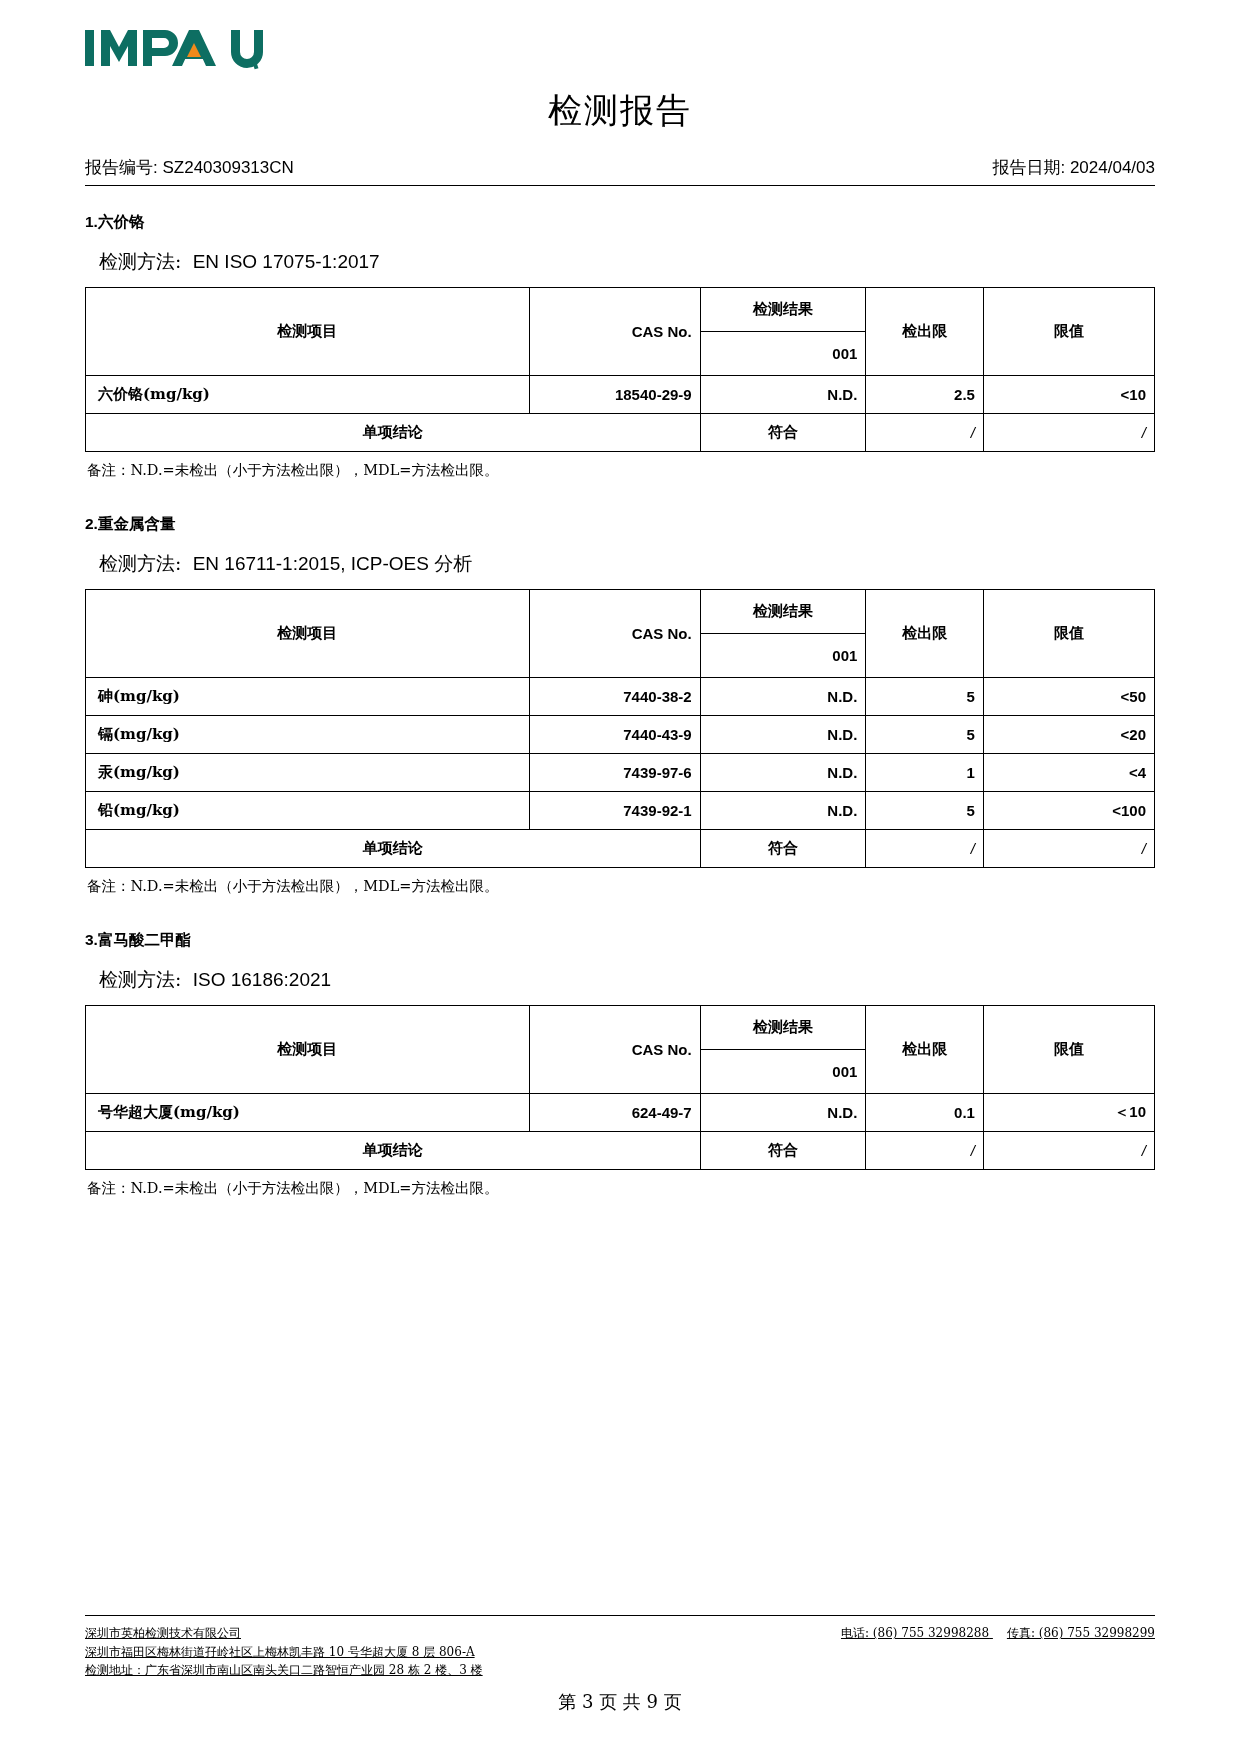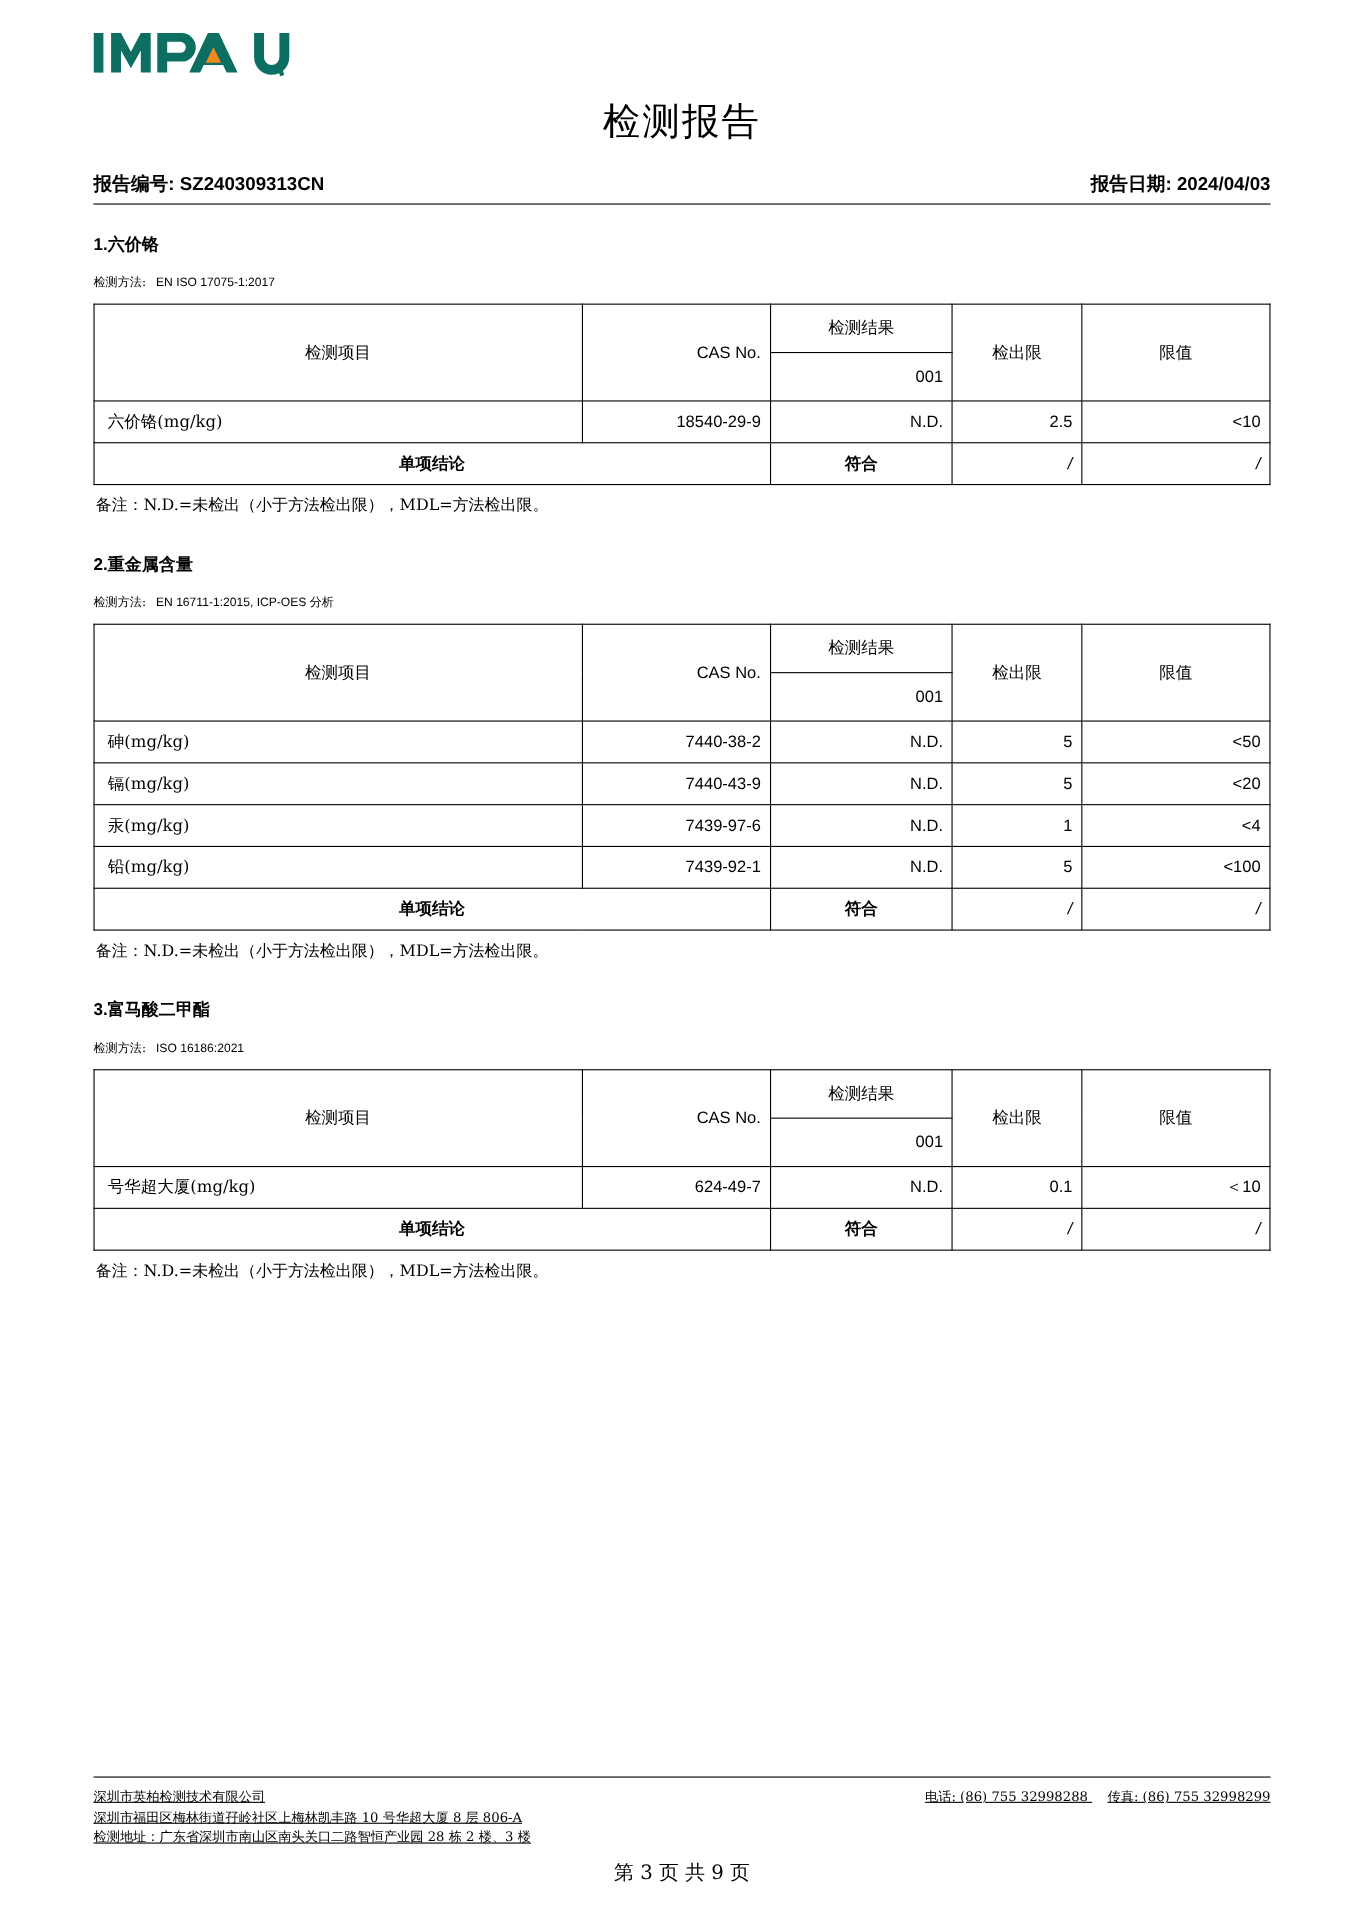--- a/index.html
+++ b/index.html
@@ -42,54 +42,54 @@
     margin-bottom: 22px;
     font-weight: 400;
   }
 
   
   .meta-bar {
     display: flex;
     justify-content: space-between;
     align-items: flex-end;
     font-size: 17px;
-    font-weight: bold;
+    font-weight: normal;
     padding-bottom: 6px;
     border-bottom: 1.6px solid #000;
     margin-bottom: 26px;
   }
   .meta-bar .meta-left, .meta-bar .meta-right { white-space: nowrap; }
 
   
   .section { margin-bottom: 34px; }
   .section-title {
     font-size: 15.5px;
     font-weight: bold;
     margin-bottom: 16px;
   }
   .method-line {
-    font-size: 11px;
+    font-size: 19px;
     margin-bottom: 12px;
-    margin-left: 0;
+    margin-left: 14px;
   }
   .method-line .m-label { font-family: "DejaVu Serif", "Liberation Serif", serif; }
   .method-line .m-value { font-family: "Liberation Sans", sans-serif; margin-left: 6px; }
 
   
   table.rep {
     width: 100%;
     border-collapse: collapse;
     font-size: 15px;
     table-layout: fixed;
   }
   table.rep th, table.rep td {
     border: 1.1px solid #000;
     padding: 9px 8px;
     text-align: center;
-    font-weight: normal;
+    font-weight: bold;
     font-family: "DejaVu Serif", "Liberation Serif", serif;
     vertical-align: middle;
   }
   table.rep td.item {
     text-align: left;
     padding-left: 12px;
     font-family: "DejaVu Serif", "Liberation Serif", serif;
   }
   table.rep td.num, table.rep th.num {
     font-family: "Liberation Sans", sans-serif;

